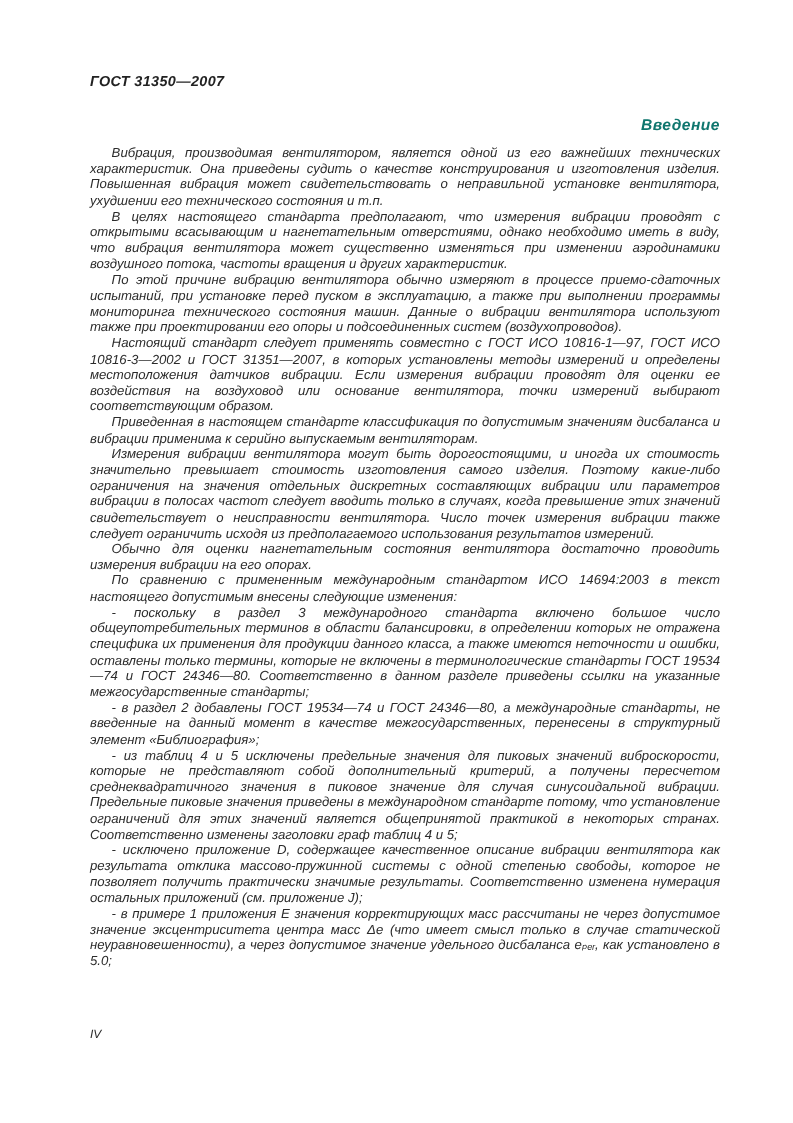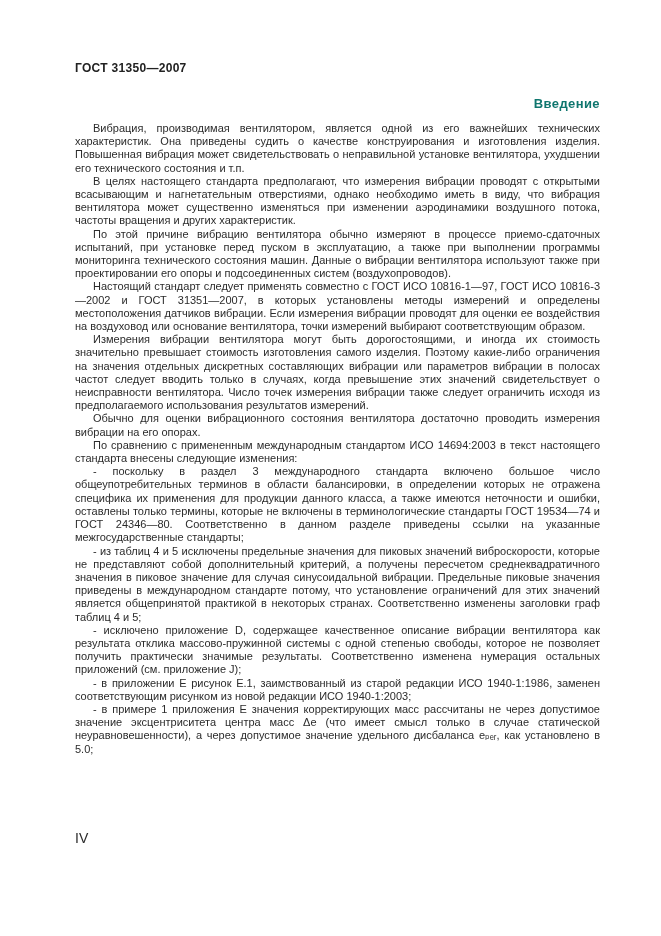--- a/index.html
+++ b/index.html
@@ -8,20 +8,21 @@
     background: #ffffff;
   }
   .page {
     position: relative;
     width: 661px;
     height: 936px;
     background: #ffffff;
     overflow: hidden;
     font-family: "Liberation Sans", "DejaVu Sans", sans-serif;
     color: #2b2b2b;
+    font-style: italic;
   }
   .doc-code {
     position: absolute;
     top: 61px;
     left: 75px;
     font-size: 12px;
     font-weight: bold;
     letter-spacing: 0.3px;
     color: #222;
   }
@@ -46,43 +47,44 @@
   .para {
     margin: 0;
     text-indent: 18px;
     text-align: justify;
     font-size: 11px;
     line-height: 13.2px;
     color: #2b2b2b;
   }
   .page-number {
     position: absolute;
-    top: 830px;
+    top: 857px;
     left: 75px;
-    font-size: 14px;
+    font-size: 10px;
     color: #2b2b2b;
   }
 </style>
 </head>
 <body>
 
 <div class="page">
   <div class="doc-code">ГОСТ 31350—2007</div>
 
   <h1 class="section-title">Введение</h1>
 
   <div class="body-text">
       <p class="para">Вибрация, производимая вентилятором, является одной из его важнейших технических характеристик. Она приведены судить о качестве конструирования и изготовления изделия. Повышенная вибрация может свидетельствовать о неправильной установке вентилятора, ухудшении его технического состояния и т.п.</p>
       <p class="para">В целях настоящего стандарта предполагают, что измерения вибрации проводят с открытыми всасывающим и нагнетательным отверстиями, однако необходимо иметь в виду, что вибрация вентилятора может существенно изменяться при изменении аэродинамики воздушного потока, частоты вращения и других характеристик.</p>
       <p class="para">По этой причине вибрацию вентилятора обычно измеряют в процессе приемо-сдаточных испытаний, при установке перед пуском в эксплуатацию, а также при выполнении программы мониторинга технического состояния машин. Данные о вибрации вентилятора используют также при проектировании его опоры и подсоединенных систем (воздухопроводов).</p>
       <p class="para">Настоящий стандарт следует применять совместно с ГОСТ ИСО 10816-1—97, ГОСТ ИСО 10816-3—2002 и ГОСТ 31351—2007, в которых установлены методы измерений и определены местоположения датчиков вибрации. Если измерения вибрации проводят для оценки ее воздействия на воздуховод или основание вентилятора, точки измерений выбирают соответствующим образом.</p>
+      <p class="para">Приведенная в настоящем стандарте классификация по допустимым значениям дисбаланса и вибрации применима к серийно выпускаемым вентиляторам.</p>
       <p class="para">Измерения вибрации вентилятора могут быть дорогостоящими, и иногда их стоимость значительно превышает стоимость изготовления самого изделия. Поэтому какие-либо ограничения на значения отдельных дискретных составляющих вибрации или параметров вибрации в полосах частот следует вводить только в случаях, когда превышение этих значений свидетельствует о неисправности вентилятора. Число точек измерения вибрации также следует ограничить исходя из предполагаемого использования результатов измерений.</p>
-      <p class="para">Обычно для оценки вибрационного состояния вентилятора достаточно проводить измерения вибрации на его опорах.</p>
-      <p class="para">По сравнению с примененным международным стандартом ИСО 14694:2003 в текст настоящего стандарта внесены следующие изменения:</p>
+      <p class="para">Обычно для оценки нагнетательным состояния вентилятора достаточно проводить измерения вибрации на его опорах.</p>
+      <p class="para">По сравнению с примененным международным стандартом ИСО 14694:2003 в текст настоящего допустимым внесены следующие изменения:</p>
       <p class="para">- поскольку в раздел 3 международного стандарта включено большое число общеупотребительных терминов в области балансировки, в определении которых не отражена специфика их применения для продукции данного класса, а также имеются неточности и ошибки, оставлены только термины, которые не включены в терминологические стандарты ГОСТ 19534—74 и ГОСТ 24346—80. Соответственно в данном разделе приведены ссылки на указанные межгосударственные стандарты;</p>
+      <p class="para">- в раздел 2 добавлены ГОСТ 19534—74 и ГОСТ 24346—80, а международные стандарты, не введенные на данный момент в качестве межгосударственных, перенесены в структурный элемент «Библиография»;</p>
       <p class="para">- из таблиц 4 и 5 исключены предельные значения для пиковых значений виброскорости, которые не представляют собой дополнительный критерий, а получены пересчетом среднеквадратичного значения в пиковое значение для случая синусоидальной вибрации. Предельные пиковые значения приведены в международном стандарте потому, что установление ограничений для этих значений является общепринятой практикой в некоторых странах. Соответственно изменены заголовки граф таблиц 4 и 5;</p>
       <p class="para">- исключено приложение D, содержащее качественное описание вибрации вентилятора как результата отклика массово-пружинной системы с одной степенью свободы, которое не позволяет получить практически значимые результаты. Соответственно изменена нумерация остальных приложений (см. приложение J);</p>
-      <p class="para">- в приложении Е рисунок Е.1, заимствованный из старой редакции ИСО 1940-1:1986, заменен соответствующим рисунком из новой редакции ИСО 1940-1:2003;</p>
       <p class="para">- в примере 1 приложения Е значения корректирующих масс рассчитаны не через допустимое значение эксцентриситета центра масс Δе (что имеет смысл только в случае статической неуравновешенности), а через допустимое значение удельного дисбаланса eₚₑᵣ, как установлено в 5.0;</p>
     </div>
 
   <div class="page-number">IV</div>
 </div>
 
 </body></html>

